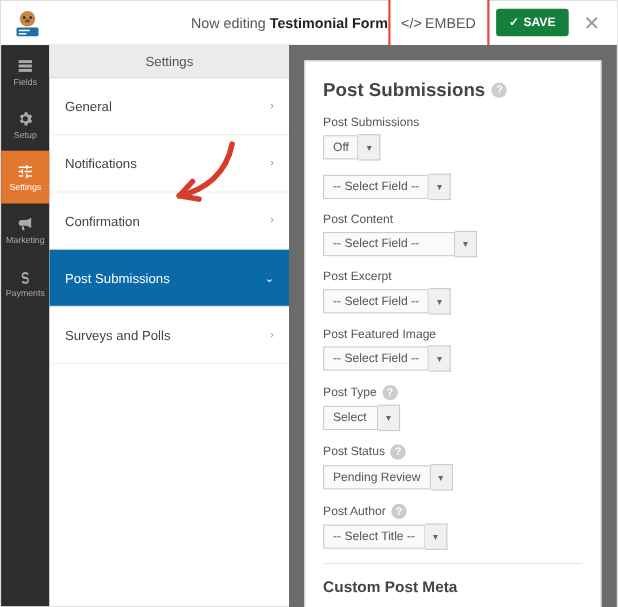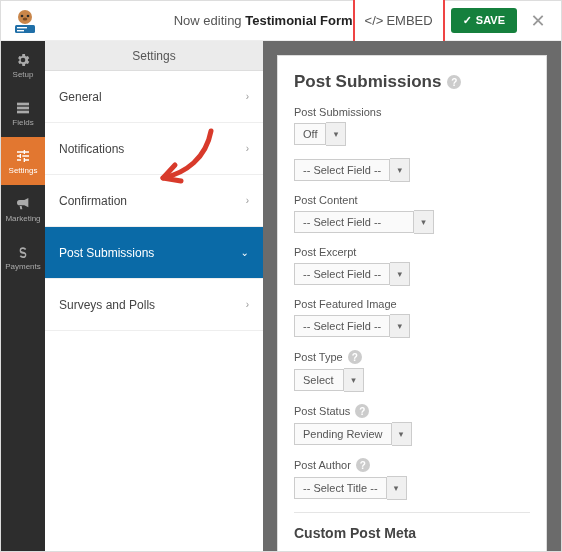--- a/index.html
+++ b/index.html
@@ -63,31 +63,31 @@
     </div>
     <button class="btn-embed"><span style="margin-right:3px;">&lt;/&gt;</span><span>EMBED</span></button>
     <button class="btn-save"><span style="margin-right:4px;">✓</span><span>SAVE</span></button>
     <div class="btn-close">✕</div>
   </div>
 
   <div class="body">
     <div class="leftnav">
       <div class="leftnav-item">
         <svg width="16" height="16" viewBox="0 0 24 24" fill="currentColor">
-            <path d="M19.4 13a7.5 7.5 0 000-2l2-1.6-2-3.4-2.4.9a7.4 7.4 0 00-1.7-1L15 3h-4l-.3 2.9a7.4 7.4 0 00-1.7 1l-2.4-.9-2 3.4L6.6 11a7.5 7.5 0 000 2l-2 1.6 2 3.4 2.4-.9a7.4 7.4 0 001.7 1L11 21h4l.3-2.9a7.4 7.4 0 001.7-1l2.4.9 2-3.4zM12 15.5A3.5 3.5 0 1115.5 12 3.5 3.5 0 0112 15.5z"></path>
-          </svg>
-        <span>Setup</span>
-      </div>
-      <div class="leftnav-item">
-        <svg width="16" height="16" viewBox="0 0 24 24" fill="currentColor">
             <rect x="3" y="4" width="18" height="4"></rect>
             <rect x="3" y="10" width="18" height="4"></rect>
             <rect x="3" y="16" width="18" height="4"></rect>
           </svg>
         <span>Fields</span>
+      </div>
+      <div class="leftnav-item">
+        <svg width="16" height="16" viewBox="0 0 24 24" fill="currentColor">
+            <path d="M19.4 13a7.5 7.5 0 000-2l2-1.6-2-3.4-2.4.9a7.4 7.4 0 00-1.7-1L15 3h-4l-.3 2.9a7.4 7.4 0 00-1.7 1l-2.4-.9-2 3.4L6.6 11a7.5 7.5 0 000 2l-2 1.6 2 3.4 2.4-.9a7.4 7.4 0 001.7 1L11 21h4l.3-2.9a7.4 7.4 0 001.7-1l2.4.9 2-3.4zM12 15.5A3.5 3.5 0 1115.5 12 3.5 3.5 0 0112 15.5z"></path>
+          </svg>
+        <span>Setup</span>
       </div>
       <div class="leftnav-item active">
         <svg width="16" height="16" viewBox="0 0 24 24" fill="currentColor">
             <path d="M3 17h6v2H3zM3 5h10v2H3zM13 21v-6h2v2h6v2h-6v2zM7 9v2H3v2h4v2h2V9zM21 13v-2H11v2zM15 3v2h6v2h-6v2h-2V3z"></path>
           </svg>
         <span>Settings</span>
       </div>
       <div class="leftnav-item">
         <svg width="16" height="16" viewBox="0 0 24 24" fill="currentColor">
             <path d="M20 3v14l-6-3H7a4 4 0 010-8h7z M7 15h3l1 5H8z"></path>

